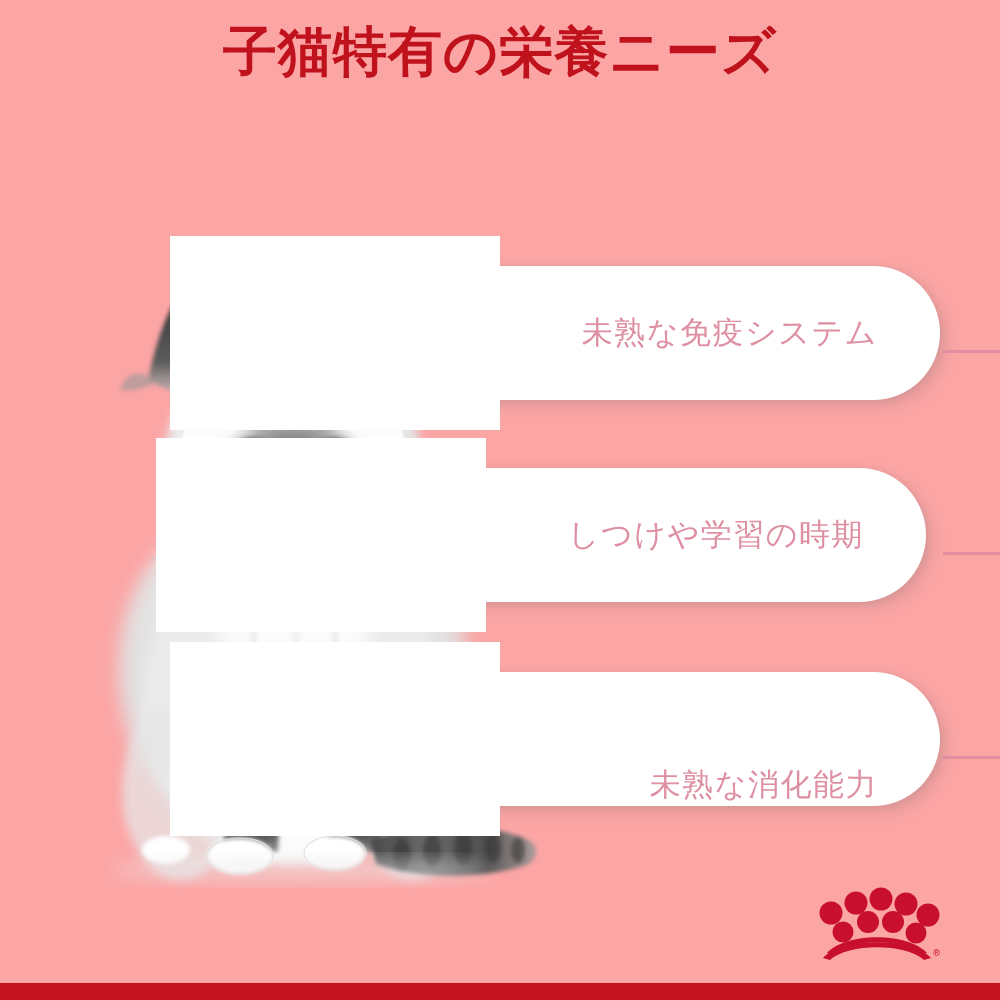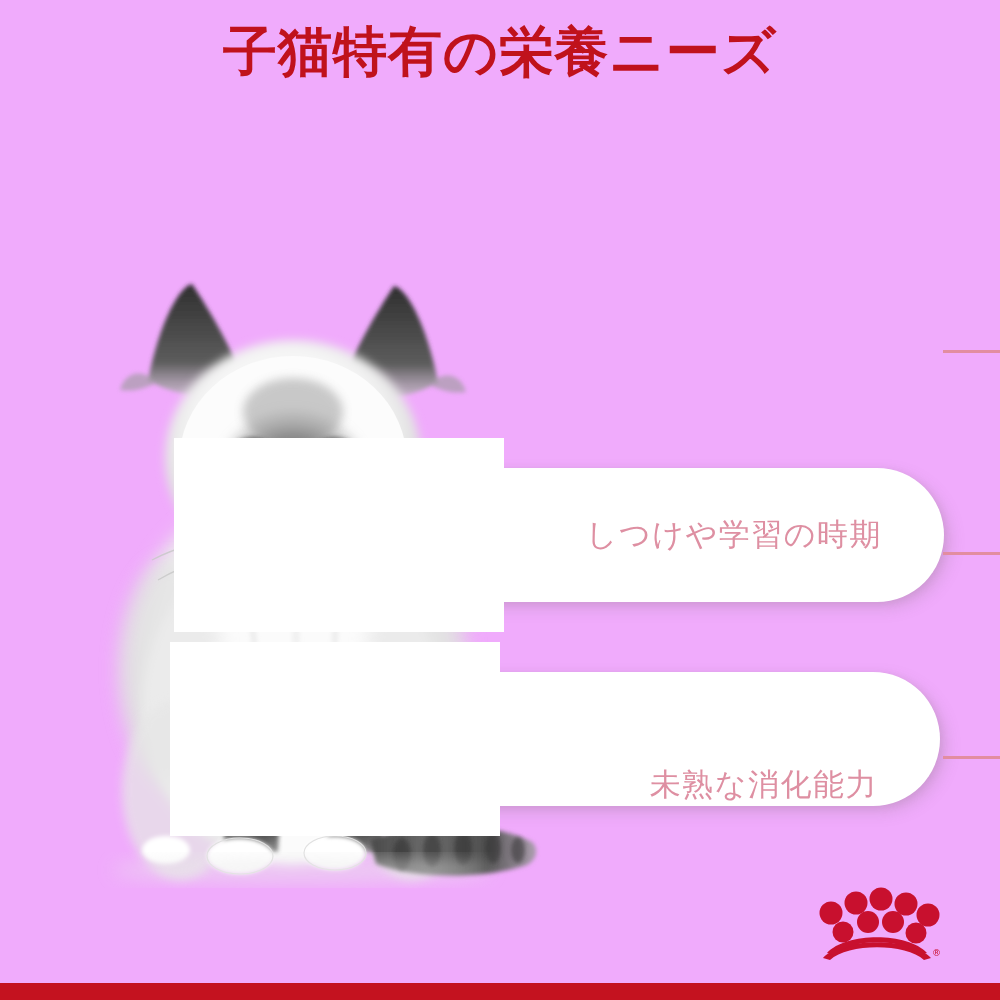--- a/index.html
+++ b/index.html
@@ -8,21 +8,21 @@
     background: #ffffff;
   }
   body {
     font-family: "Liberation Sans", "DejaVu Sans", sans-serif;
   }
 
   #page {
     position: relative;
     width: 1000px;
     height: 1000px;
-    background: #f0abfc;
+    background: #fca5a5;
     overflow: hidden;
   }
 
   
   .title {
     position: absolute;
     left: 0;
     top: 22px;
     width: 1000px;
     text-align: center;
@@ -242,23 +242,26 @@
       <g opacity="0.5" filter="url(#soft3)">
         <path d="M200 340 C216 370 218 406 208 438" stroke="#e0e0e0" stroke-width="6" fill="none"></path>
         <path d="M254 346 C258 382 256 418 250 450" stroke="#e6e6e6" stroke-width="7" fill="none"></path>
         <path d="M306 340 C292 370 292 406 300 438" stroke="#e0e0e0" stroke-width="6" fill="none"></path>
       </g>
 
       <ellipse cx="262" cy="620" rx="190" ry="12" fill="#e9e9e9" opacity="0.5" filter="url(#soft2)"></ellipse>
     </svg>
   </div>
 
+  <div class="callout" style="left:200px; top:266px; width:740px; height:134px;">
+    <span class="label">未熟な免疫システム</span>
+  </div>
   <div class="connector" style="left:943px; top:350px; width:57px;"></div>
 
-  <div class="callout" style="left:204px; top:468px; width:740px; height:134px;text-align:right;">
+  <div class="callout" style="left:186px; top:468px; width:740px; height:134px;text-align:right;">
     <span class="label">しつけや学習の時期</span>
   </div>
   <div class="connector" style="left:943px; top:552px; width:57px;"></div>
 
   <div class="callout" style="left:200px; top:672px; width:740px; height:134px;align-items:flex-end;">
     <span class="label">未熟な消化能力</span>
   </div>
   <div class="connector" style="left:943px; top:756px; width:57px;"></div>
 
   <div class="logo">

